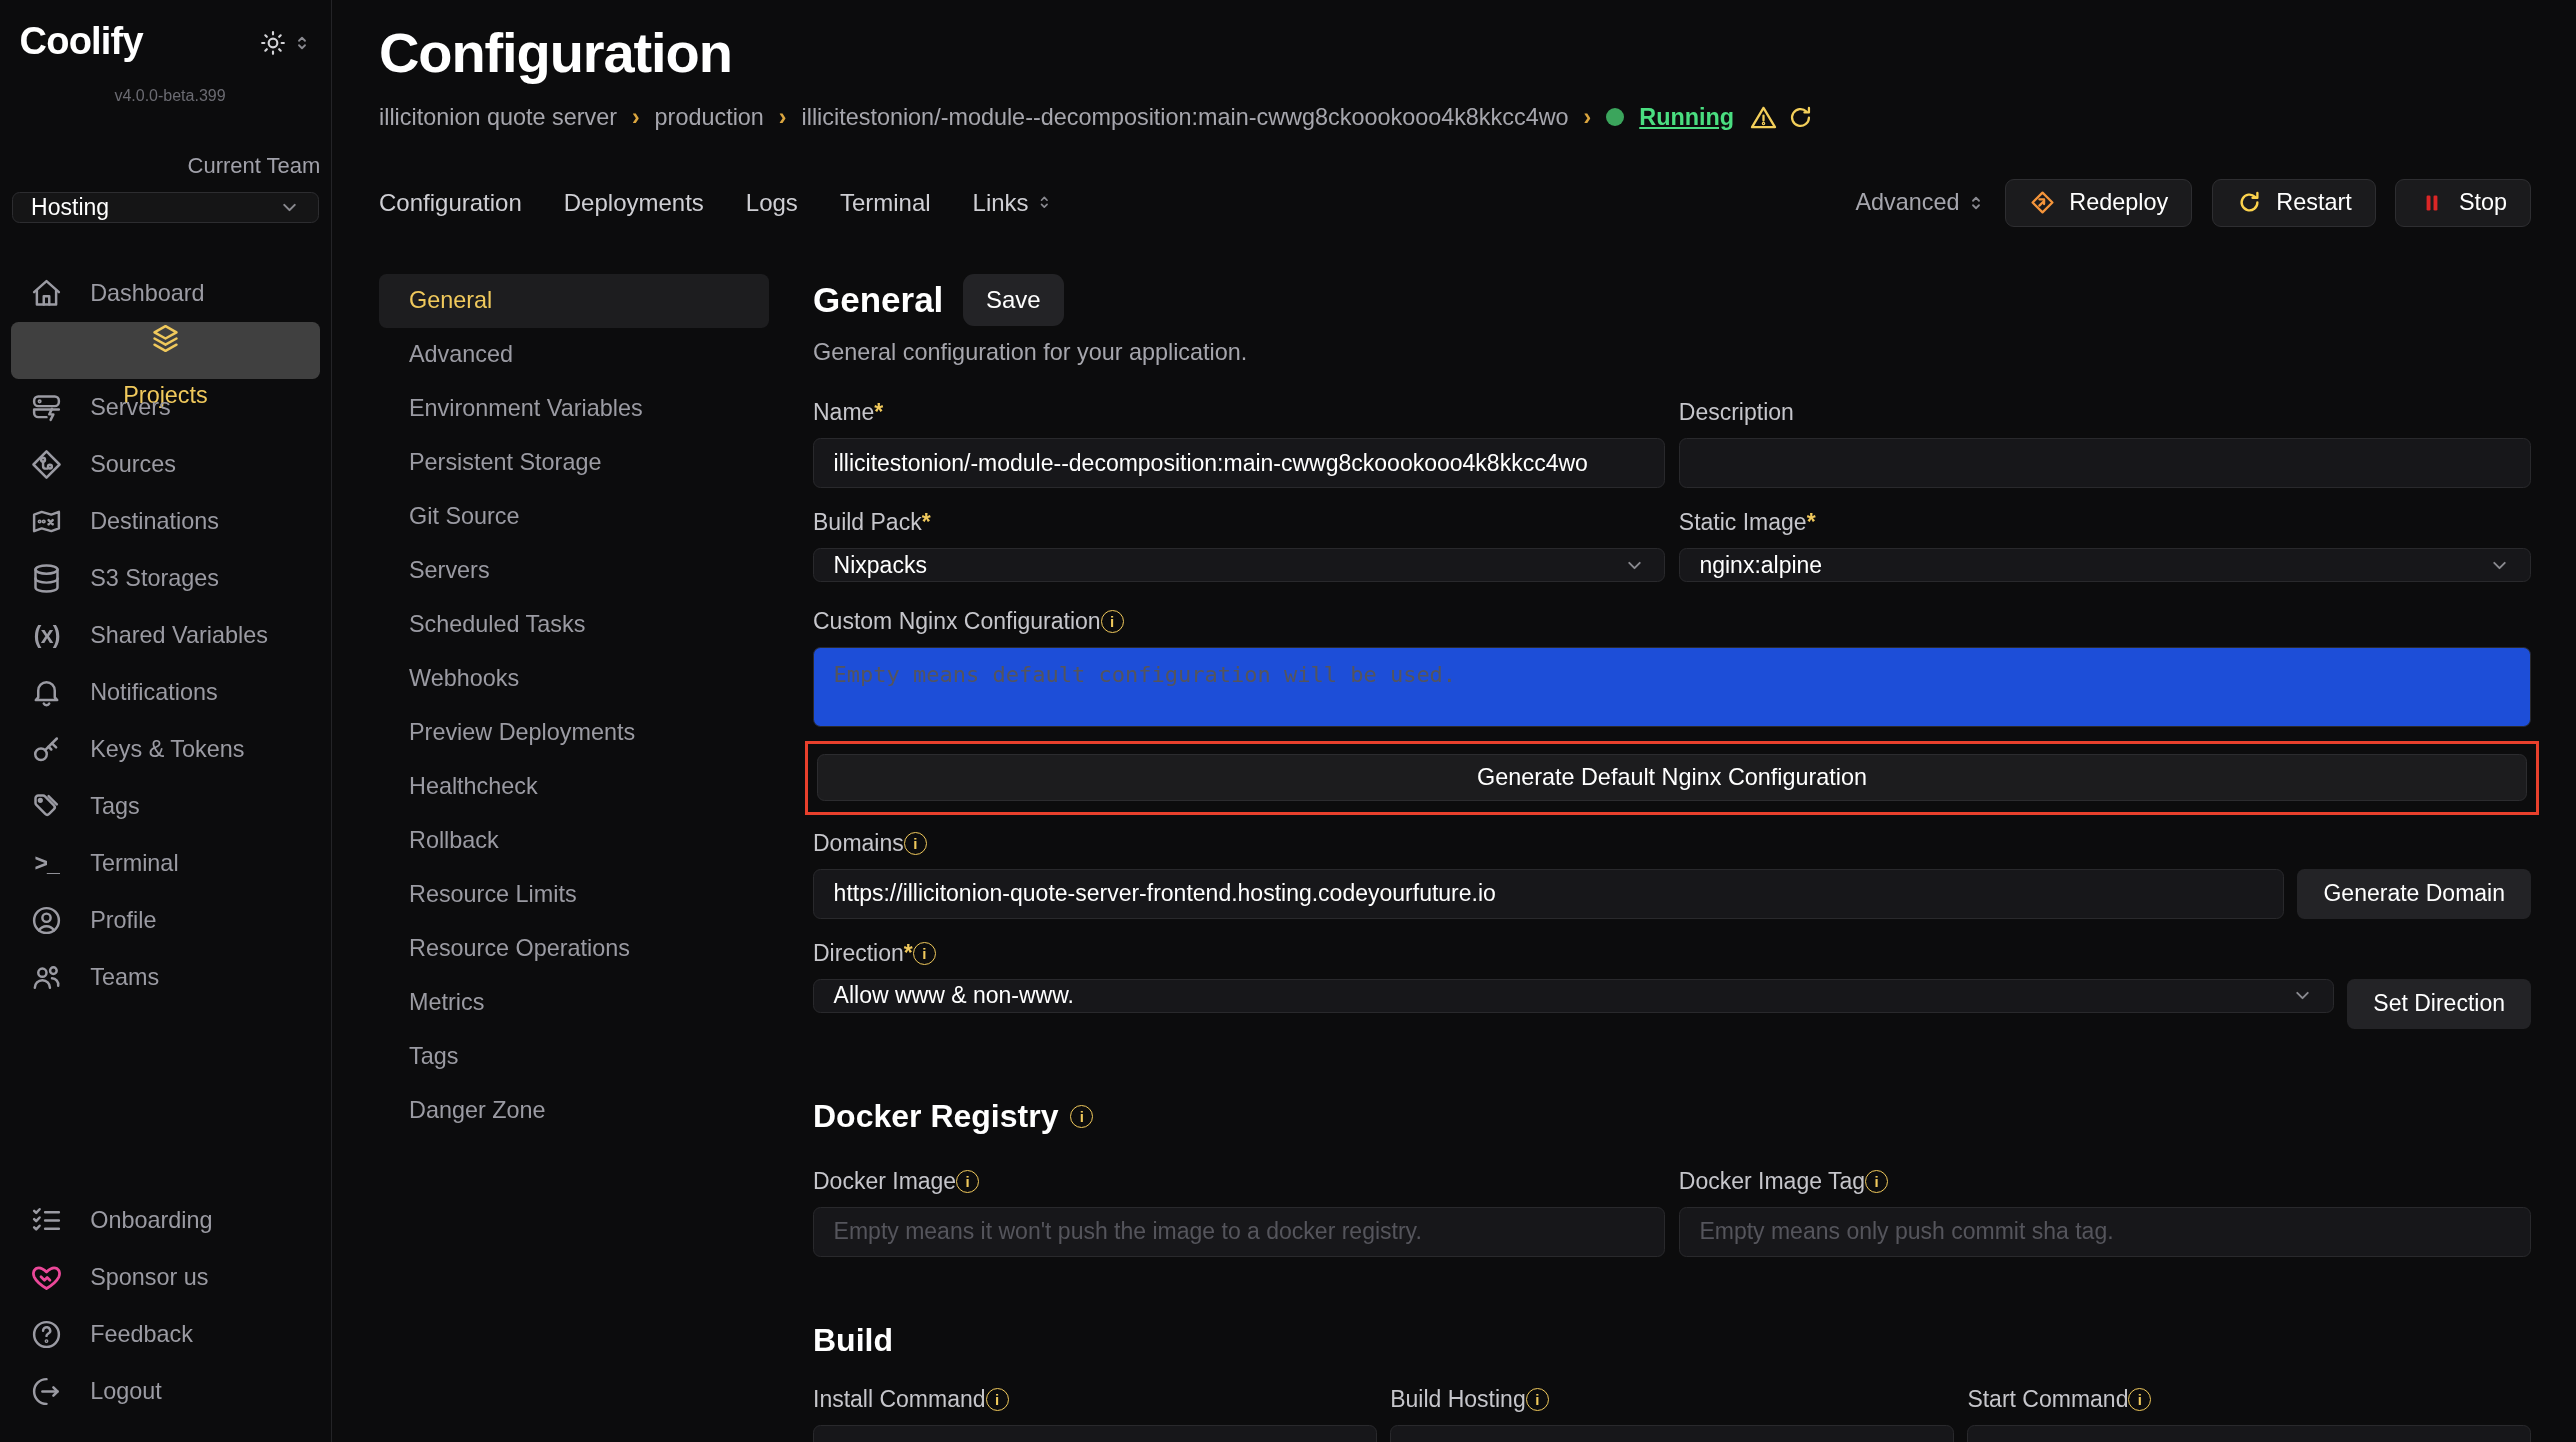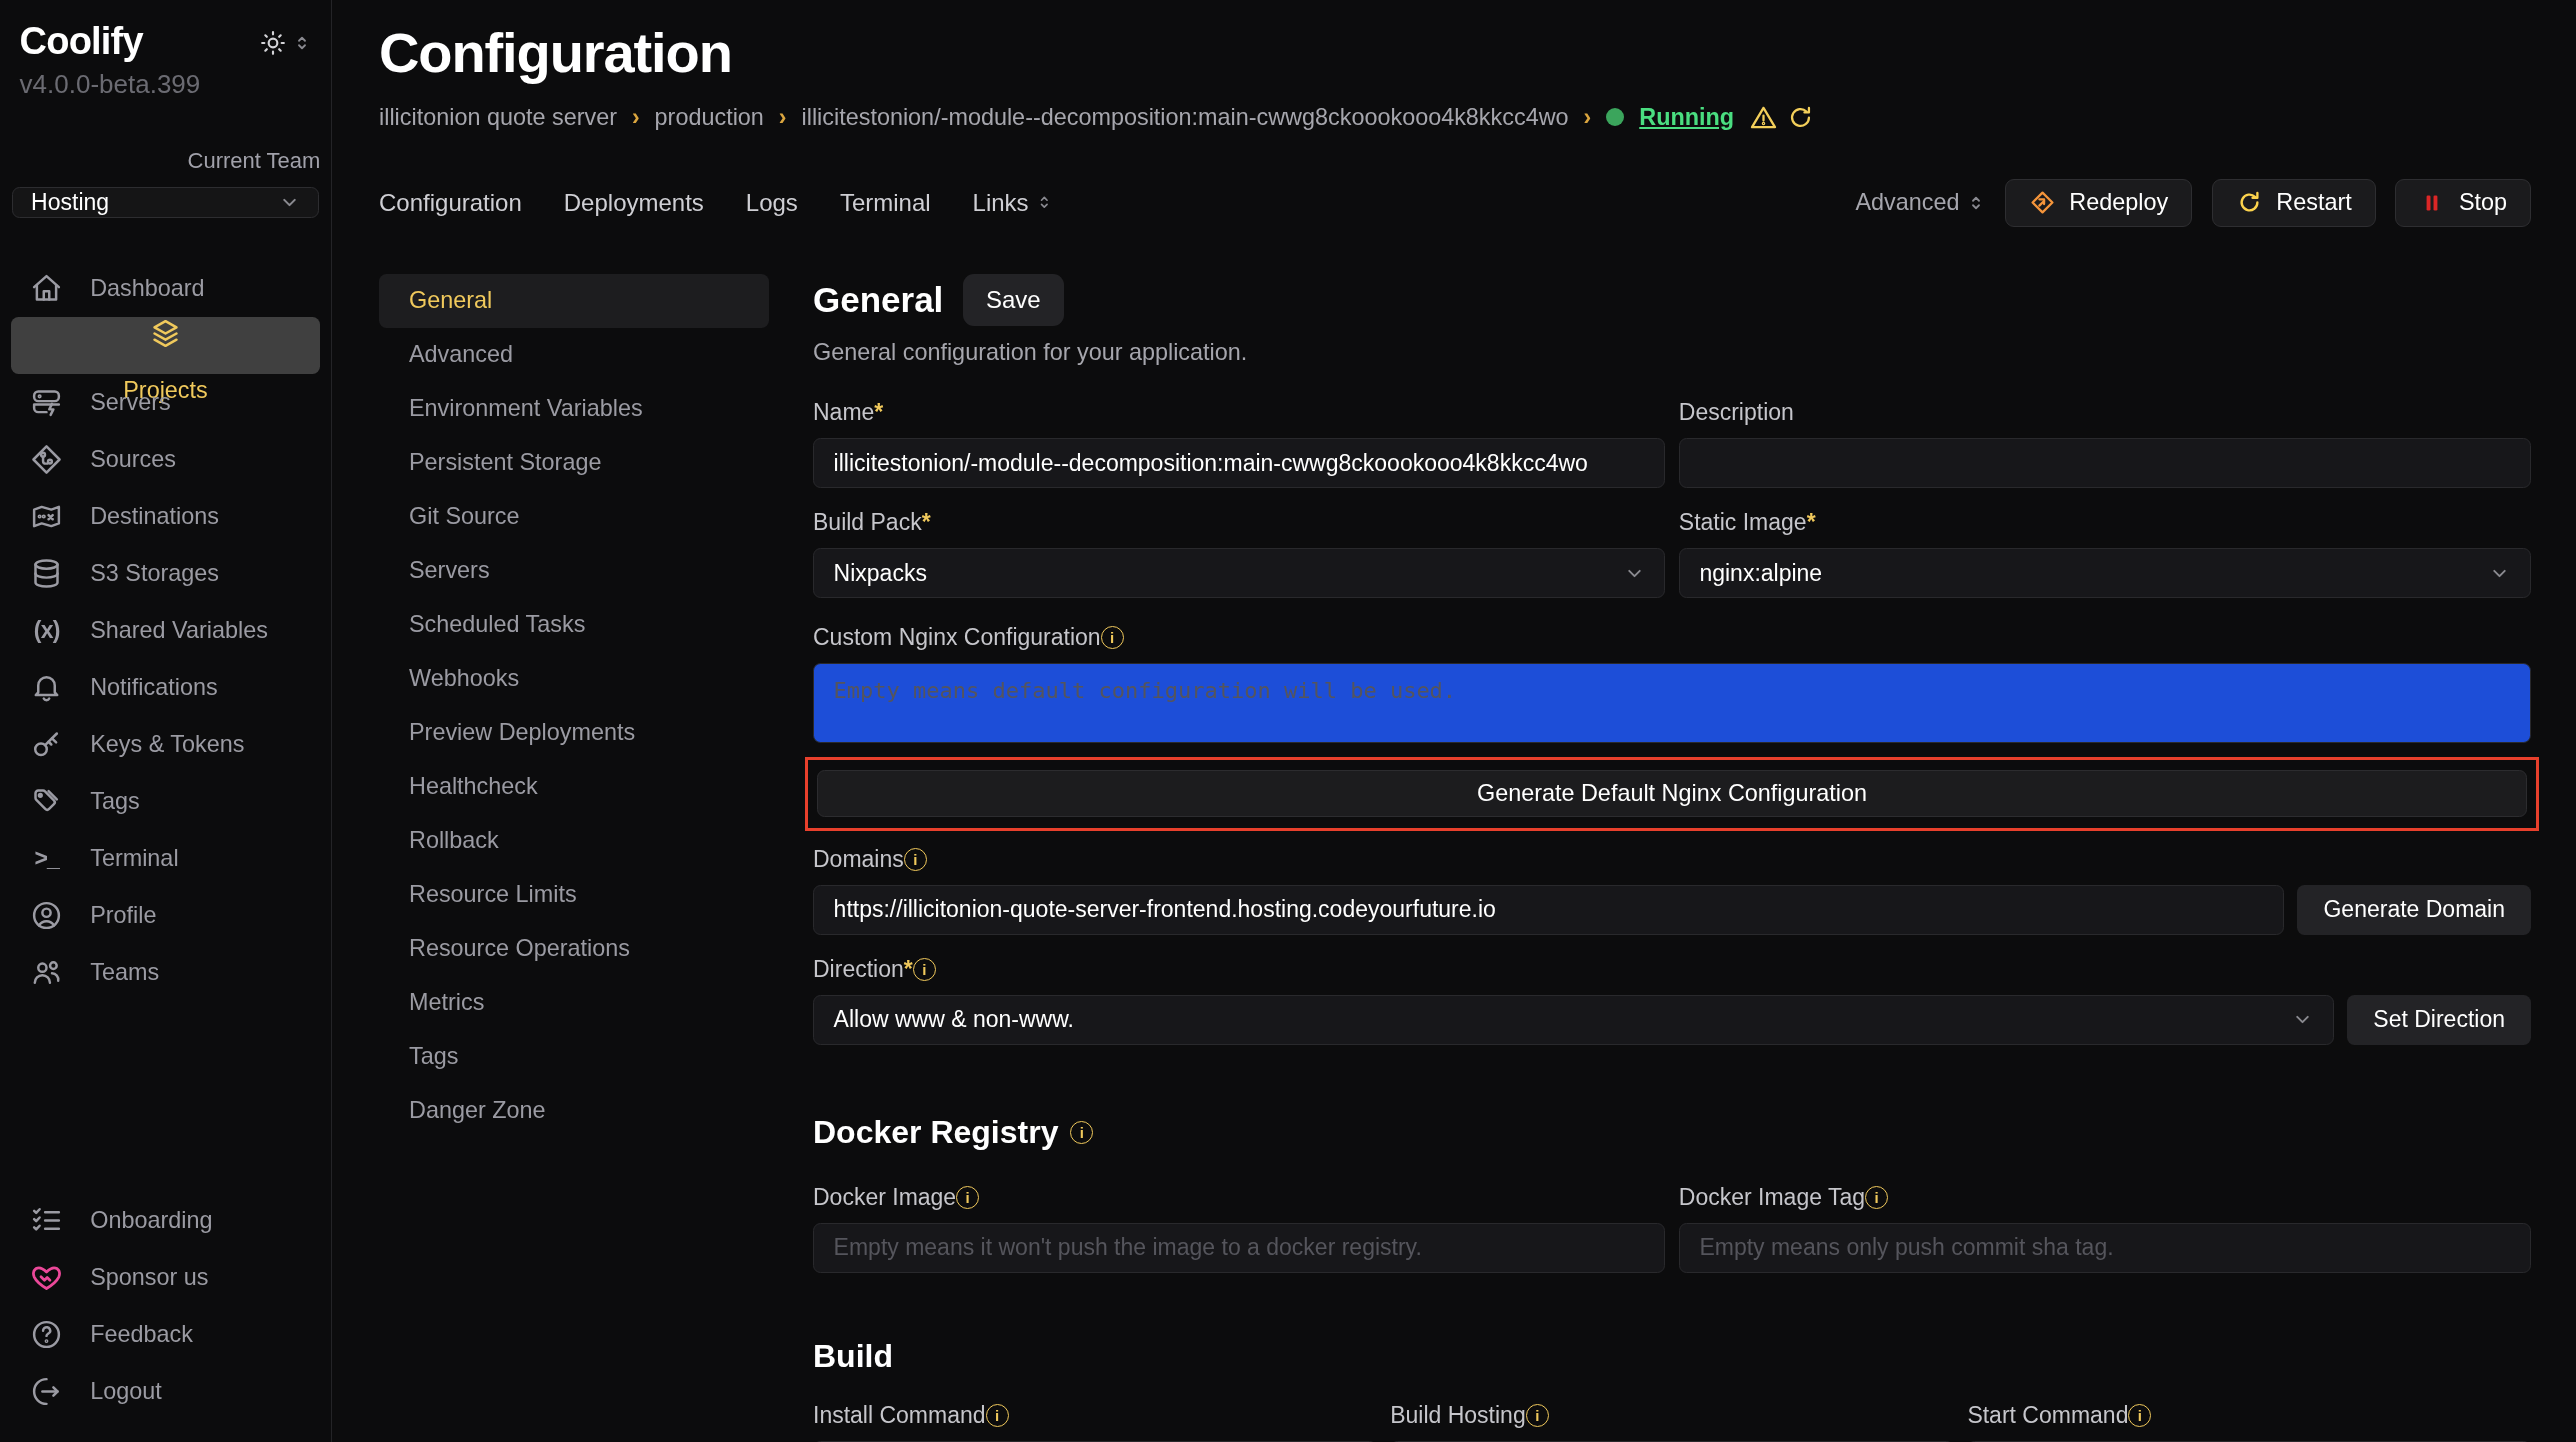--- a/index.html
+++ b/index.html
@@ -17,21 +17,21 @@
   .sidebar {
     position: absolute; left: 0; top: 0; bottom: 0; width: 332px;
     background: #0c0c0d;
     border-right: 1.5px solid #242427;
     padding: 19.6px 10.6px 23px 10.6px;
     display: flex; flex-direction: column;
   }
   .brand-row { display: flex; align-items: flex-start; justify-content: space-between; padding: 0 9px; }
   .brand { font-size: 38px; font-weight: 700; letter-spacing: -0.8px; }
   .theme-toggle { display: flex; align-items: center; gap: 7.6px; margin-top: 10.6px; color: #d4d4d8; }
-  .version { font-size: 26px; color: #6b6b72; margin: 6px 0 0 9px; }
+  .version { font-size: 16px; color: #6b6b72; margin: 24px 0 0 9px; text-align: center; }
   .team-label { font-size: 22px; color: #a1a1aa; margin: 48px 0 13.6px 9px; text-align: right; }
   .team-select {
     height: 31px; background: #151516; border: 1.5px solid #2d2d30; border-radius: 7.6px;
     display: flex; align-items: center; justify-content: space-between;
     padding: 0 18px; font-size: 23px; color: #fff; margin: 0 1.5px;
   }
   .nav { margin-top: 42px; display: flex; flex-direction: column; }
   .nav-item {
     display: flex; align-items: center; gap: 27px;
     height: 57px; padding: 0 19.6px; border-radius: 7.6px;
@@ -83,21 +83,21 @@
     width: 23px; height: 23px; border: 1.9px solid #f0c95c; border-radius: 50%;
     color: #f0c95c; font-size: 15px; display: inline-flex; align-items: center; justify-content: center;
     font-style: normal; font-weight: 700; flex: none;
   }
   .tinput {
     width: 100%; height: 50px; background: #17171a; border: 1.5px solid #29292c; border-radius: 7.6px;
     color: #fff; font-size: 23px; padding: 0 19.6px; font-family: inherit; outline: none;
   }
   .tinput::placeholder { color: #55555c; }
   .selectbox {
-    width: 100%; height: 50px; background: #17171a; border: 1.5px solid #29292c; border-radius: 7.6px;
+    width: 100%; height: 34px; background: #17171a; border: 1.5px solid #29292c; border-radius: 7.6px;
     display: flex; align-items: center; justify-content: space-between; padding: 0 19.6px;
     font-size: 23px; color: #fff; cursor: pointer;
   }
   textarea.tarea {
     width: 100%; height: 80px; background: #1d4ed8; border: 1.5px solid #29292c; border-radius: 7.6px;
     color: #fff; padding: 13.6px 19.6px; font-family: "DejaVu Sans Mono", monospace; font-size: 22px;
     resize: none; outline: none;
   }
   textarea.tarea::placeholder { color: #55555c; }
   .highlight-box { border: 3.8px solid #e8402c; margin: 10.6px -7.6px 0 -7.6px; padding: 10.6px 9px; }

